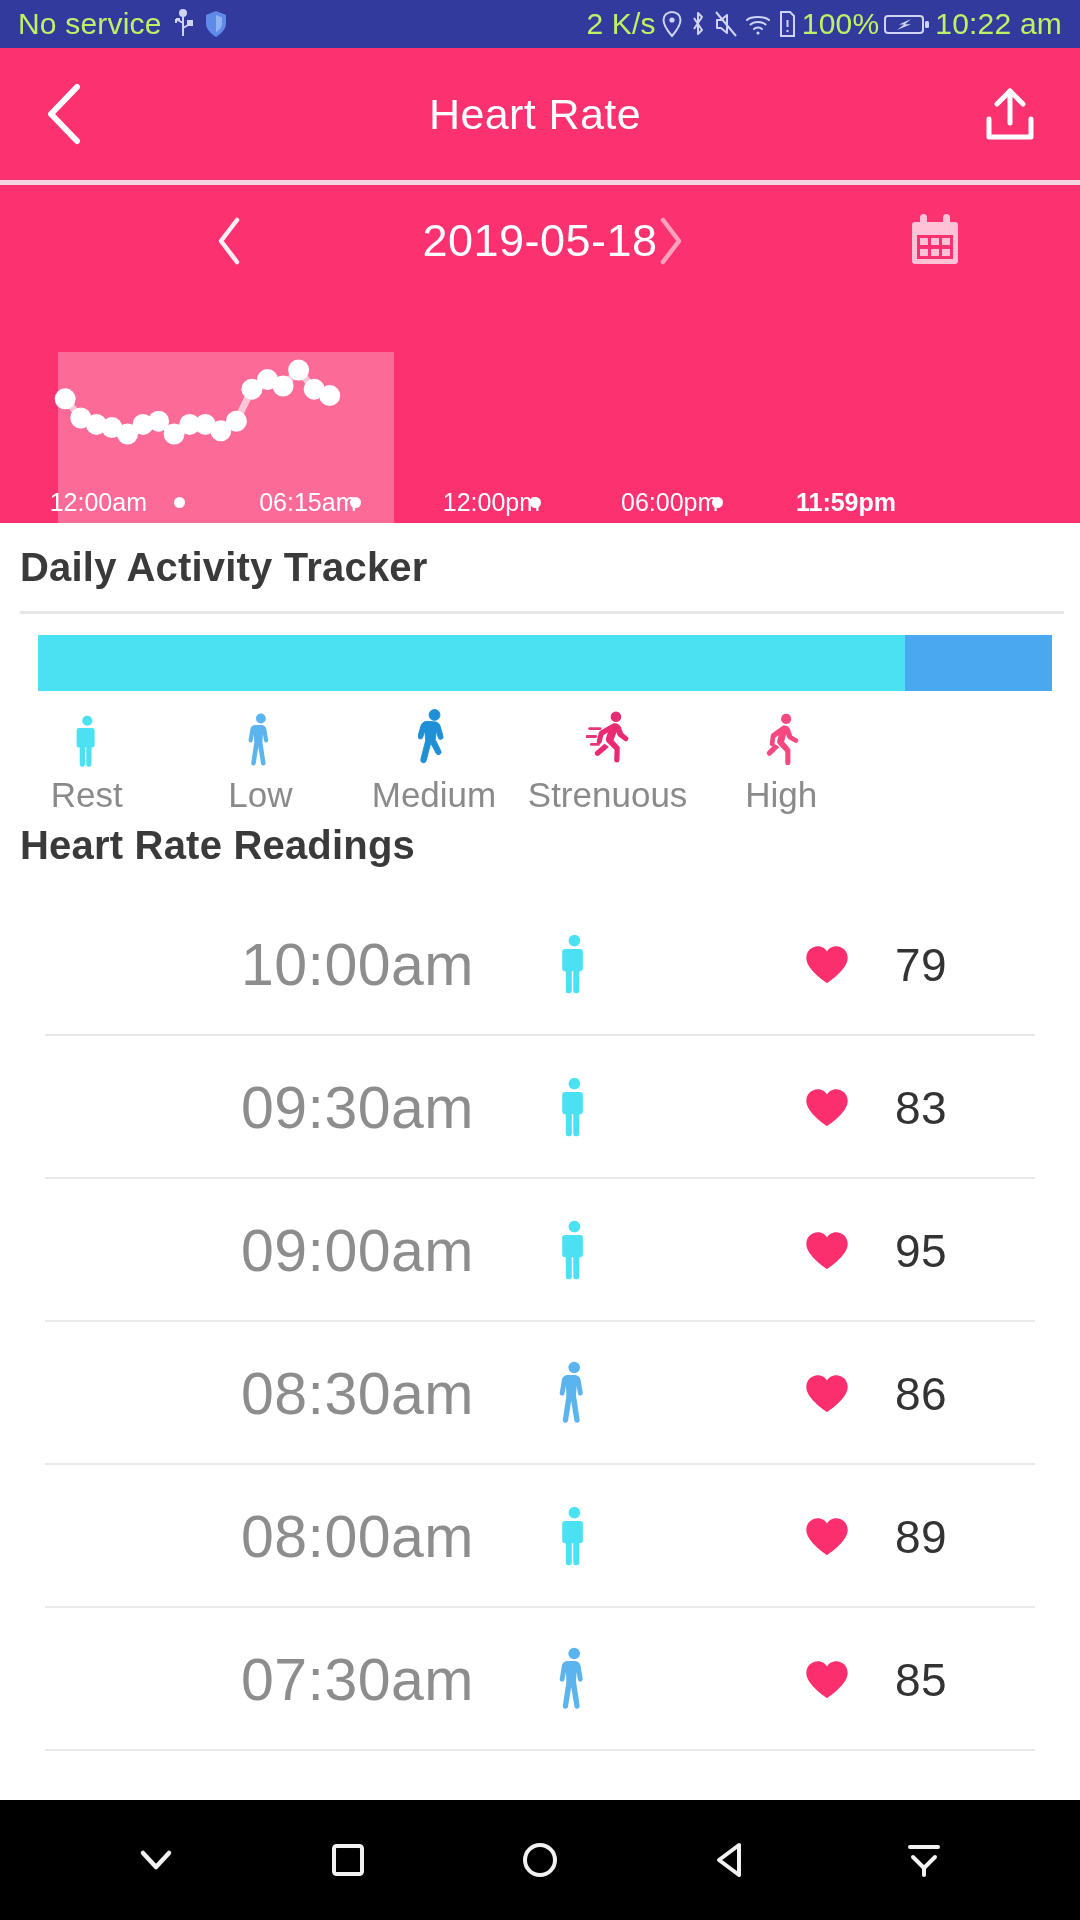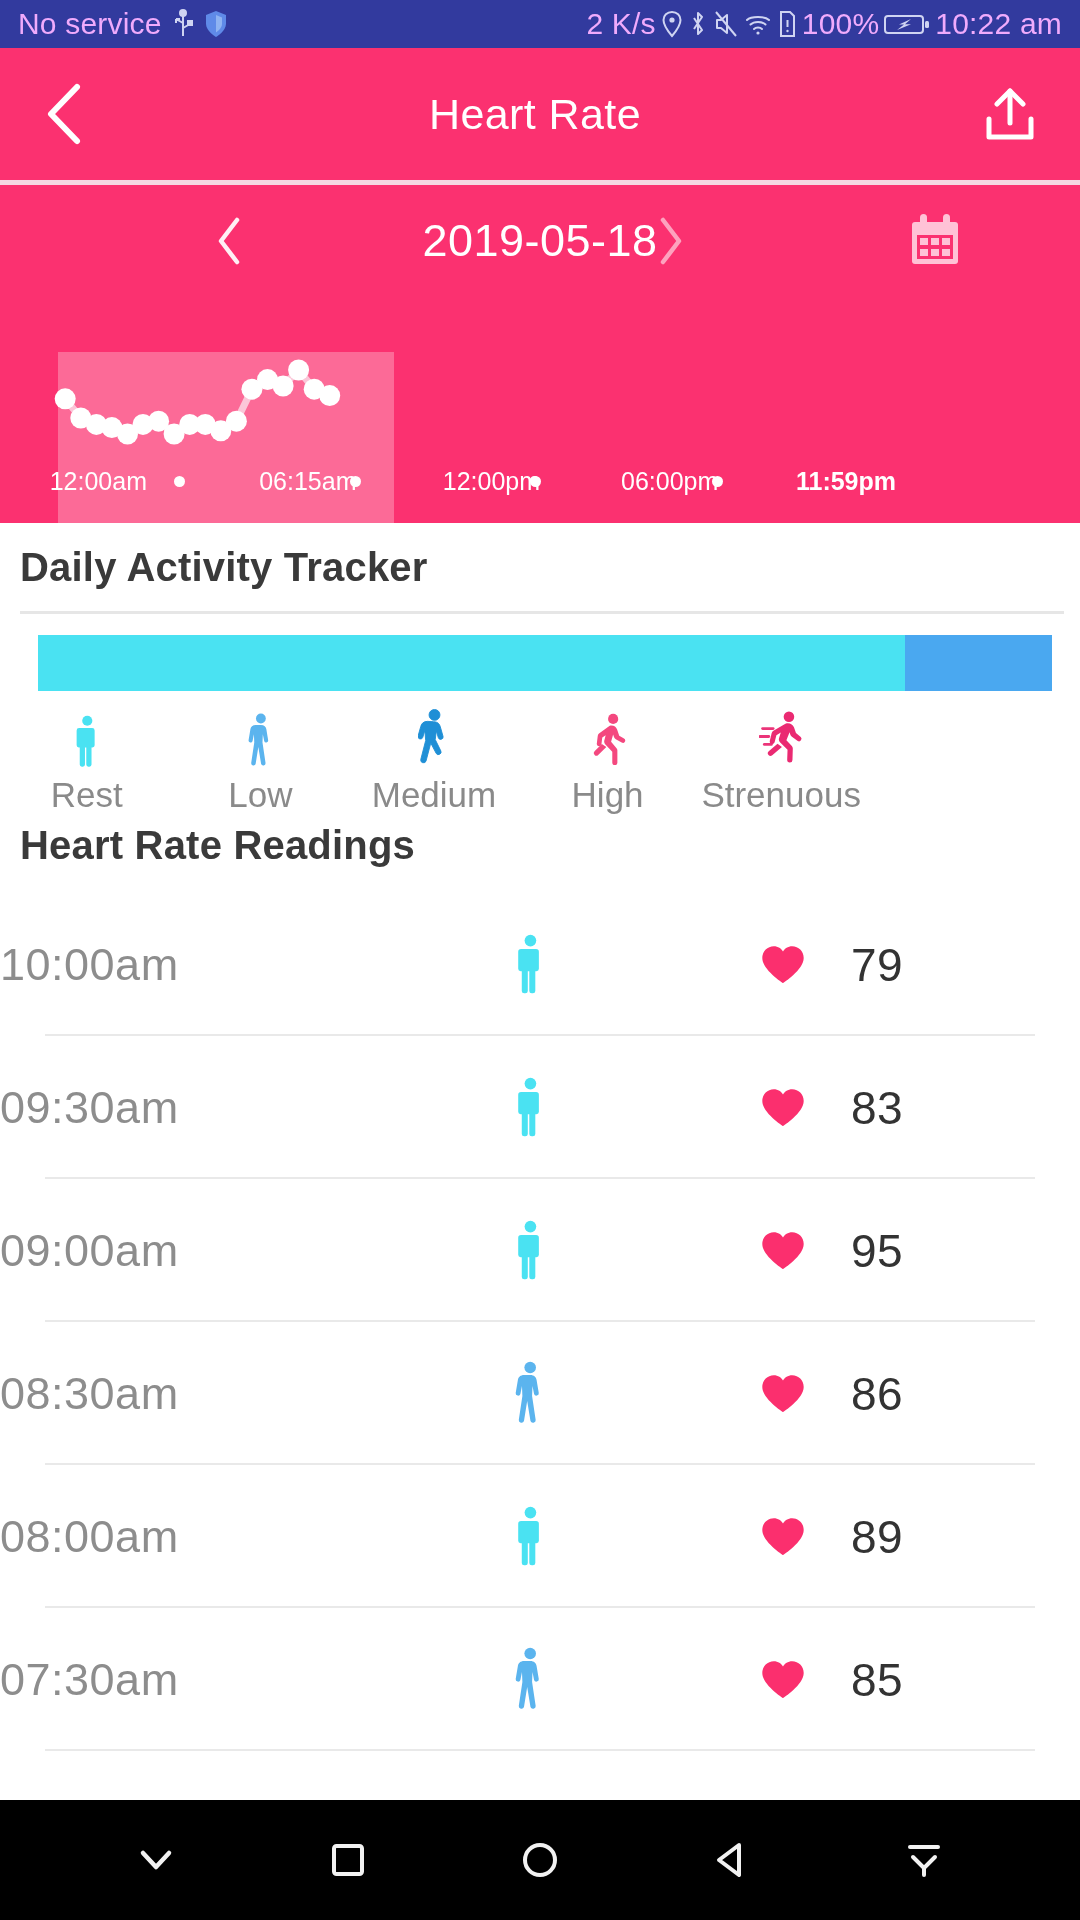--- a/index.html
+++ b/index.html
@@ -12,21 +12,21 @@
   #screen { position:relative; width:1080px; height:1920px; background:#fff; }
 
   
   .statusbar{
     position:absolute; left:0; top:0; width:1080px; height:48px;
     background:#323a9e; display:flex; align-items:center;
     padding:0 18px; color:#cfd4f2;
   }
   .sb-left{ display:flex; align-items:center; gap:10px; }
   .sb-right{ margin-left:auto; display:flex; align-items:center; gap:5px; }
-  .sb-text{ font-size:30px; letter-spacing:.2px; color:#f0abfc; white-space:nowrap; }
+  .sb-text{ font-size:30px; letter-spacing:.2px; color:#bef264; white-space:nowrap; }
   .sb-ico{ display:inline-flex; align-items:center; }
 
   
   .appbar{
     position:absolute; left:0; top:48px; width:1080px; height:132px;
     background:#fb3170; display:flex; align-items:center;
   }
   .appbar .back{ width:130px; display:flex; justify-content:center; align-items:center; }
   .appbar .title{
     flex:1; text-align:center; color:#ffffff; font-size:43px; font-weight:400;
@@ -61,21 +61,21 @@
 
   .graph-wrap{
     position:absolute; left:0; top:82px; width:1080px; height:256px;
   }
   .graph-sel{
     position:absolute; left:58px; top:85px; width:336px; height:250px;
     background:rgba(255,255,255,.28);
   }
   .graph-svg{ position:absolute; left:0; top:0; }
   .axis{
-    position:absolute; left:0; bottom:27px; width:872px; height:30px;
+    position:absolute; left:0; bottom:6px; width:872px; height:30px;
   }
   .axis span{
     position:absolute; color:#fff; font-size:25px; white-space:nowrap;
   }
   .axis .dot{
     position:absolute; width:11px; height:11px; border-radius:50%;
     background:#fff; bottom:9px;
   }
 
   
@@ -110,21 +110,21 @@
   .readings{
     position:absolute; left:0; top:370px; width:1080px;
   }
   .reading-row{
     position:relative; height:143px; display:flex; align-items:center;
   }
   .reading-row .sep{
     position:absolute; left:45px; bottom:0; width:990px; height:2px; background:#e9e9e9;
   }
   .r-time{
-    width:430px; text-align:left; font-size:45px; color:#8d8d8d; letter-spacing:.5px;
+    width:430px; text-align:right; font-size:59px; color:#8d8d8d; letter-spacing:.5px;margin-left:44px;
   }
   .r-fig{ width:200px; display:flex; justify-content:center; align-items:center; }
   .r-right{
     flex:1; display:flex; align-items:center; justify-content:flex-start; padding-left:130px; gap:45px;
   }
   .r-heart{ display:flex; align-items:center; }
   .r-bpm{ font-size:46px; color:#333333; letter-spacing:.5px; }
 
   
   .navbar{
@@ -350,47 +350,47 @@
               <g fill="#1f8fd6" stroke="#1f8fd6" stroke-width="1">
                 <circle cx="18" cy="6.5" r="6"></circle>
                 <path d="M17 14 c4.4 0 6.6 2.4 7.4 5.6 l3 10.6 a2.7 2.7 0 0 1 -5.2 1.4 l-2.2 -7.4 l-1.2 9.4 l6.2 12.6 a2.9 2.9 0 0 1 -5.1 2.7 l-6 -11.4 l-5.2 19.6 a3 3 0 0 1 -5.8 -1.5 l5.4 -21 l-0.9 -11 l-2.3 7.6 a2.7 2.7 0 0 1 -5.2 -1.4 l3 -10.6 c0.8 -3.2 3 -5.6 7.4 -5.6 z"></path>
               </g>
             </svg>
           </div>
           <div class="lbl">Medium</div>
         </div>
         <div class="level">
           <div class="fig">
-            <svg width="38.080000000000005" height="56" viewBox="0 0 44 66">
-              <g fill="#f4487f">
-                <circle cx="28" cy="7" r="6"></circle>
-                <path d="M24 15 c4 -1 7.6 1 8.8 4.6 l2.4 7.2 l5.6 3.4 a2.7 2.7 0 0 1 -2.7 4.7 l-7 -4 c-1 -0.6 -1.7 -1.4 -2.1 -2.5 l-1 -3 l-2.4 8.6 l6.4 7.4 a4 4 0 0 1 1 2.6 v14.4 a3 3 0 0 1 -6 0 v-12.6 l-8.4 -9 c-1 -1.2 -1.4 -2.8 -1 -4.3 l1.6 -6.4 l-4 2.8 l-1 8.2 a2.8 2.8 0 0 1 -5.5 -0.7 l1.2 -9.6 c0.2 -1.2 0.8 -2.3 1.8 -3 z"></path>
-                <path d="M20 40 l-9.6 9.4 a3 3 0 0 1 -4.3 -4.2 l8.6 -8.6 z"></path>
-              </g>
-            </svg>
-          </div>
-          <div class="lbl">High</div>
-        </div>
-        <div class="level">
-          <div class="fig">
             <svg width="44.08" height="58" viewBox="0 0 50 66">
               <g fill="#ea2a72">
                 <circle cx="34" cy="6.5" r="6"></circle>
                 <path d="M30 14.5 c4.2 -1.6 8.4 0.6 9.8 4.4 l2.2 6.2 l5.4 4.6 a2.8 2.8 0 0 1 -3.4 4.4 l-6.6 -4.8 c-0.9 -0.7 -1.6 -1.6 -1.9 -2.7 l-0.8 -2.4 l-3.6 9 l6.2 6.6 a4 4 0 0 1 1.1 2.8 l-0.4 13.2 a3 3 0 0 1 -6 -0.2 l0.4 -11.6 l-8.6 -8.4 c-1.2 -1.2 -1.6 -2.9 -1.1 -4.5 l2 -6.6 l-5 3.2 l-2 8 a2.9 2.9 0 0 1 -5.6 -1.4 l2.2 -9 c0.3 -1.2 1 -2.2 2 -2.9 z"></path>
                 <path d="M26 41 l-11 9.4 a3 3 0 0 1 -4 -4.5 l10 -8.6 z"></path>
                 <g stroke="#ea2a72" stroke-width="3.2" stroke-linecap="round" fill="none" opacity="0.95">
                   <line x1="4" y1="20" x2="16" y2="20"></line>
                   <line x1="1" y1="29" x2="11" y2="29"></line>
                   <line x1="6" y1="38" x2="14" y2="38"></line>
                 </g>
               </g>
             </svg>
           </div>
           <div class="lbl">Strenuous</div>
         </div>
+        <div class="level">
+          <div class="fig">
+            <svg width="38.080000000000005" height="56" viewBox="0 0 44 66">
+              <g fill="#f4487f">
+                <circle cx="28" cy="7" r="6"></circle>
+                <path d="M24 15 c4 -1 7.6 1 8.8 4.6 l2.4 7.2 l5.6 3.4 a2.7 2.7 0 0 1 -2.7 4.7 l-7 -4 c-1 -0.6 -1.7 -1.4 -2.1 -2.5 l-1 -3 l-2.4 8.6 l6.4 7.4 a4 4 0 0 1 1 2.6 v14.4 a3 3 0 0 1 -6 0 v-12.6 l-8.4 -9 c-1 -1.2 -1.4 -2.8 -1 -4.3 l1.6 -6.4 l-4 2.8 l-1 8.2 a2.8 2.8 0 0 1 -5.5 -0.7 l1.2 -9.6 c0.2 -1.2 0.8 -2.3 1.8 -3 z"></path>
+                <path d="M20 40 l-9.6 9.4 a3 3 0 0 1 -4.3 -4.2 l8.6 -8.6 z"></path>
+              </g>
+            </svg>
+          </div>
+          <div class="lbl">High</div>
+        </div>
       </div>
 
     <div class="section-h" id="readings-title">Heart Rate Readings</div>
 
     <div class="readings" id="readings">
         <div class="reading-row">
           <div class="r-time">10:00am</div>
           <div class="r-fig">
             <svg width="48.84848484848485" height="62" viewBox="0 0 34 66">
               <g fill="#4ae2f2">

